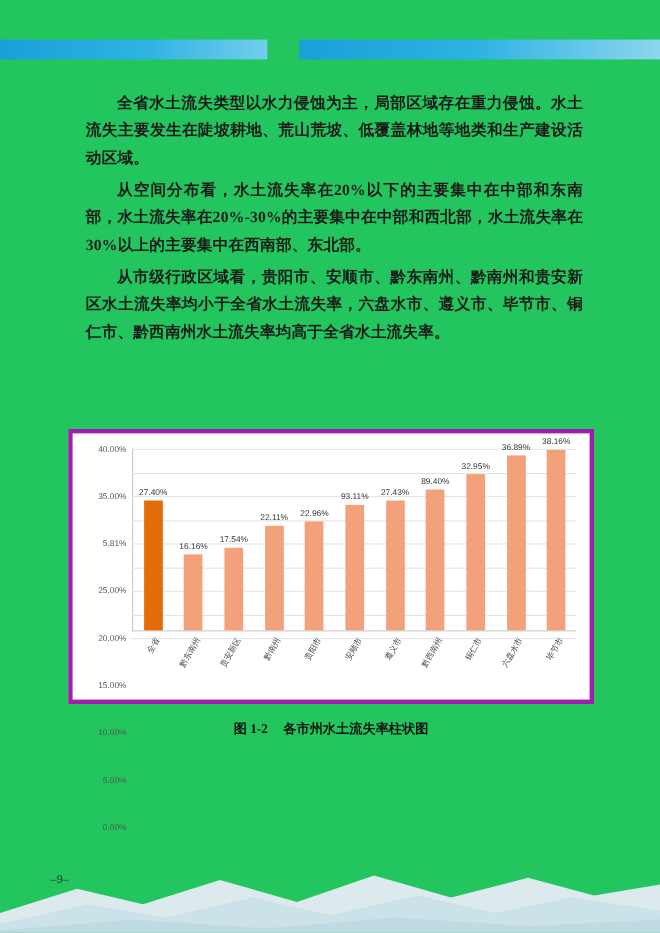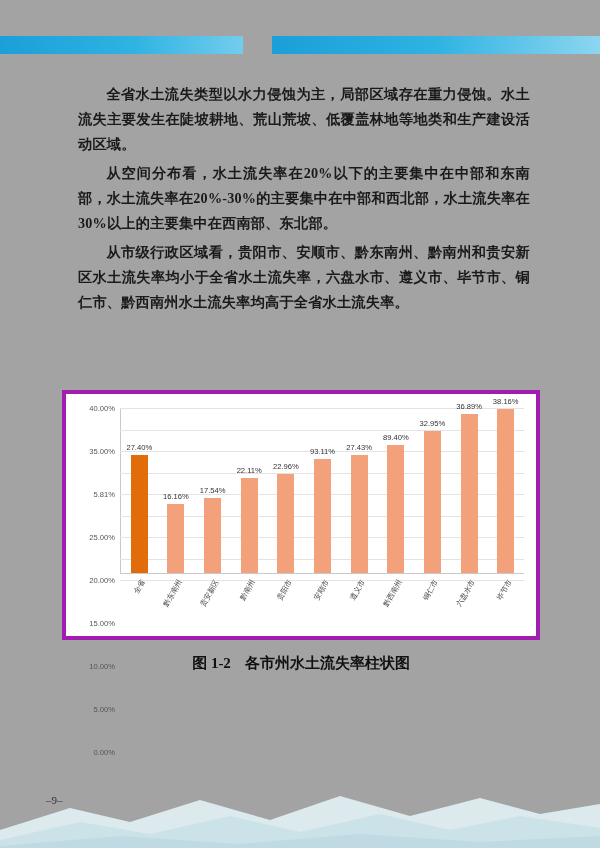--- a/index.html
+++ b/index.html
@@ -12,21 +12,21 @@
     background: #ffffff;
     font-family: "Liberation Serif", serif;
     overflow: hidden;
     position: relative;
   }
   .page {
     position: relative;
     width: 600px;
     height: 848px;
     box-sizing: border-box;
-    background: #a3a3a3;
+    background: #22c55e;
   }
 
   
   .top-bar-left {
     position: absolute;
     left: 0;
     top: 36px;
     width: 243px;
     height: 18px;
     background: linear-gradient(90deg, #1b9fd8 0%, #2fb3e3 55%, #73cdec 100%);
@@ -166,21 +166,21 @@
     transform-origin: left top;
     transform: rotate(-60deg) translate(-100%, 0);
     font-size: 7.4px;
     color: #444;
     white-space: nowrap;
     font-family: "Liberation Sans", sans-serif;
   }
   .fig-caption {
     margin-top: 14px;
     text-align: center;
-    font-size: 15px;
+    font-size: 12px;
     color: #111;
     font-weight: 600;
   }
   .fig-caption .gap {
     display: inline-block;
     width: 14px;
   }
 
   
   .footer-mountain {

